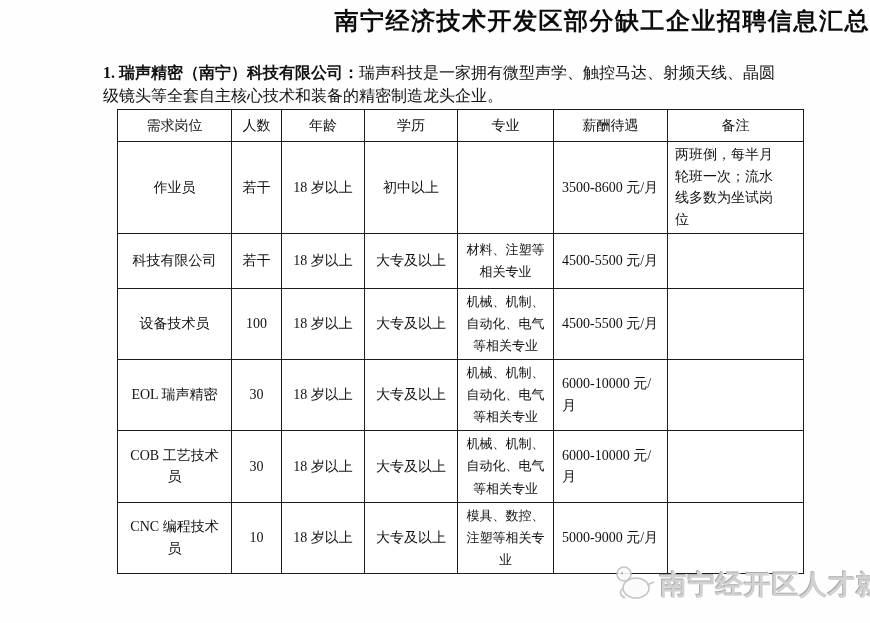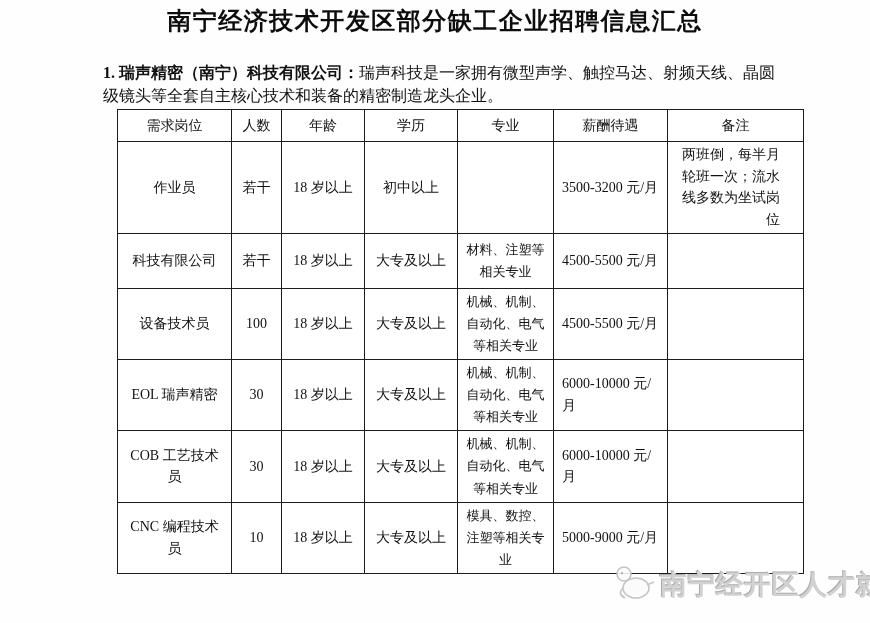--- a/index.html
+++ b/index.html
@@ -6,21 +6,21 @@
   .page {
     position:relative;
     width:870px; height:623px;
     background:#fefefe;
     font-family:"Liberation Serif", serif;
     color:#111111;
     overflow:hidden;
   }
   .title {
     position:absolute; top:5px; left:0; width:100%;
-    margin:0; text-align:center;
+    margin:0; text-align:right;
     font-size:24px; font-weight:bold; letter-spacing:1.5px;
     color:#0d0d0d;
   }
   .intro {
     position:absolute; top:61px; left:103px; width:676px;
     margin:0; font-size:16px; line-height:23px;
   }
   .intro .company { font-weight:bold; }
   table.jobs {
     position:absolute; top:109px; left:117px;
@@ -33,21 +33,21 @@
     text-align:center; vertical-align:middle;
     padding:2px 6px; line-height:1.55;
     overflow:hidden;
   }
   table.jobs thead tr { height:32px; }
   table.jobs tbody tr:nth-child(1) { height:72px; }
   table.jobs tbody tr:nth-child(2) { height:55px; }
   table.jobs tbody tr:nth-child(n+3) { height:70px; }
   table.jobs td.col-major { font-size:13px; padding:2px 3px; line-height:1.7; }
   table.jobs td.col-salary { text-align:left; padding-left:8px; }
-  table.jobs td.col-notes  { text-align:right; padding-left:7px; padding-right:23px; }
+  table.jobs td.col-notes  { text-align:left; padding-left:7px; padding-right:23px; }
   .watermark {
     position:absolute; left:610px; top:562px;
     display:flex; align-items:center;
     pointer-events:none; z-index:5;
     white-space:nowrap;
   }
   .watermark .wm-text {
     font-size:27px; font-weight:bold; letter-spacing:1px;
     color:#d2d2d2;
     text-shadow:-1px -1px 0 #ababab, 1px 1px 0 #ffffff;
@@ -84,21 +84,21 @@
           <th>备注</th>
         </tr>
     </thead>
     <tbody>
         <tr>
           <td class="col-position">作业员</td>
           <td class="col-count">若干</td>
           <td class="col-age">18 岁以上</td>
           <td class="col-education">初中以上</td>
           <td class="col-major"></td>
-          <td class="col-salary">3500-3200 元/月</td>
+          <td class="col-salary">3500-8600 元/月</td>
           <td class="col-notes">两班倒，每半月轮班一次；流水线多数为坐试岗位</td>
         </tr>
         <tr>
           <td class="col-position">科技有限公司</td>
           <td class="col-count">若干</td>
           <td class="col-age">18 岁以上</td>
           <td class="col-education">大专及以上</td>
           <td class="col-major">材料、注塑等相关专业</td>
           <td class="col-salary">4500-5500 元/月</td>
           <td class="col-notes"></td>

